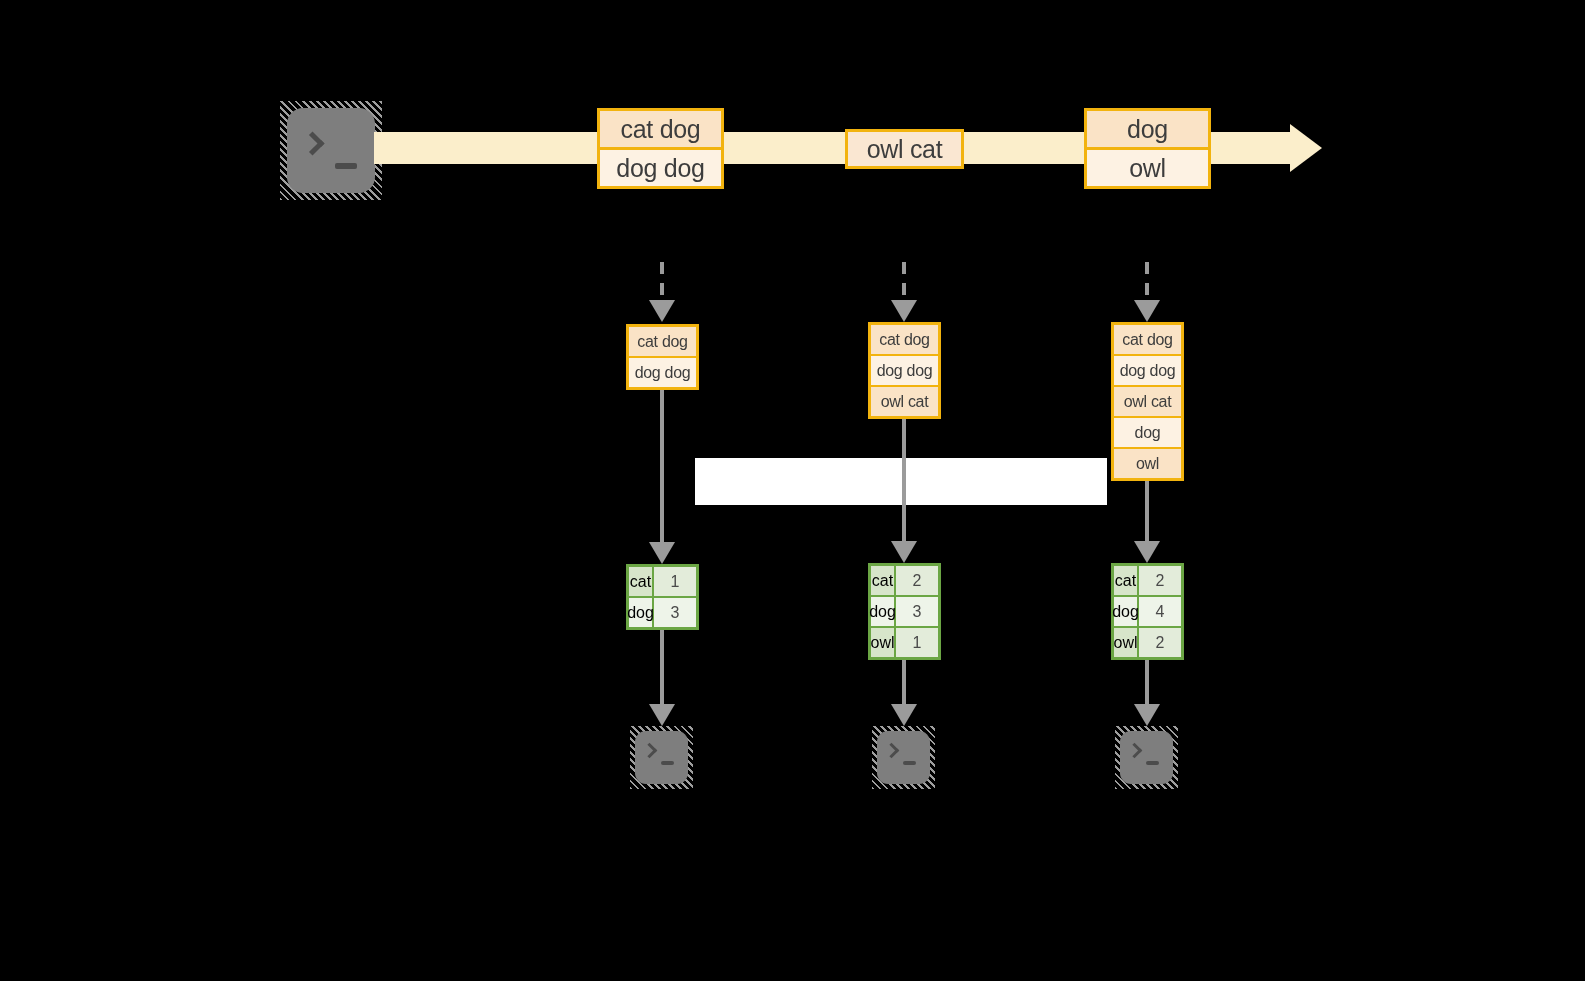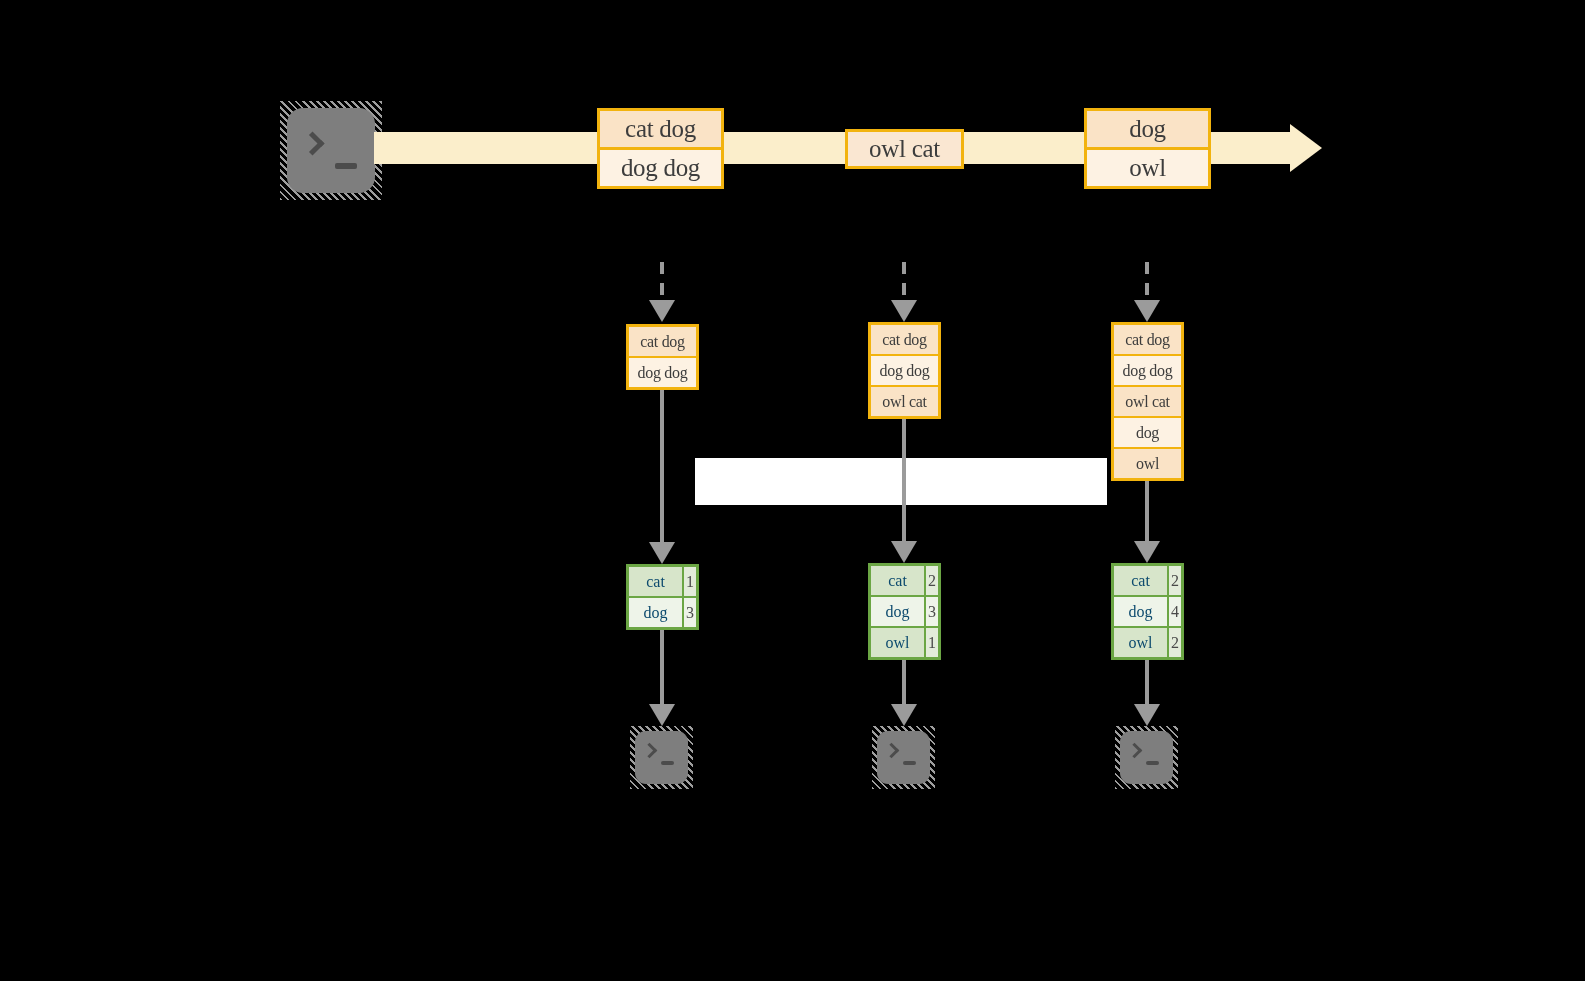--- a/index.html
+++ b/index.html
@@ -1,18 +1,18 @@
 <!DOCTYPE html>
 <html><head>
 <meta charset="utf-8">
 <style>
   html,body{margin:0;padding:0;background:#000;}
   .canvas{
     position:relative;width:1585px;height:981px;background:#000000;overflow:hidden;
-    font-family:Liberation Serif, serif;color:#3D3D3D;
+    font-family:Liberation Sans, sans-serif;color:#3D3D3D;
   }
   
   .hatch{
     position:absolute;
     background:repeating-linear-gradient(45deg,#9E9E9E 0 2px,rgba(0,0,0,0) 2px 5px);
   }
   .term-inner{position:absolute;inset:7px;background:#7E7E7E;border-radius:16px;}
   .chev{position:absolute;border:solid #4C4C4C;border-width:0 5px 5px 0;padding:6px;transform:rotate(-45deg);}
   .tbar{position:absolute;background:#4C4C4C;border-radius:2px;}
   .term-src .chev{left:17px;top:27px;}
@@ -41,21 +41,21 @@
   .ahead{position:absolute;width:0;height:0;border-left:13px solid transparent;border-right:13px solid transparent;border-top:22px solid #9B9B9B;}
   
   .query-band{position:absolute;left:695px;top:458px;width:412px;height:47px;background:#FFFFFF;z-index:2;}
   .query-label{position:absolute;left:695px;top:450px;width:412px;height:62px;display:flex;align-items:center;justify-content:center;
     font-size:40px;font-weight:300;color:#1E1E1E;letter-spacing:0.2px;z-index:4;}
   .z3{z-index:3;}
   
   .gtable{position:absolute;width:73px;border:3px solid #6BA644;box-sizing:border-box;background:#6BA644;}
   .gtable .grow{display:flex;height:29px;}
   .gtable .grow + .grow{margin-top:2px;}
-  .gtable .wcell{width:53px;display:flex;align-items:center;justify-content:center;font-size:16px;color:#0c4a6e;}
+  .gtable .wcell{width:23px;display:flex;align-items:center;justify-content:center;font-size:16px;color:#000000;}
   .gtable .ccell{flex:1;margin-left:2px;display:flex;align-items:center;justify-content:center;font-size:16px;color:#4A4A4A;}
   .g-a .wcell{background:#D7E5CA;} .g-a .ccell{background:#E3ECDA;}
   .g-b .wcell,.g-b .ccell{background:#EEF4E9;}
 </style>
 </head>
 <body>
 
 <div class="canvas">
 
   <div class="hatch term-src" style="left:280px;top:101px;width:102px;height:99px;">

